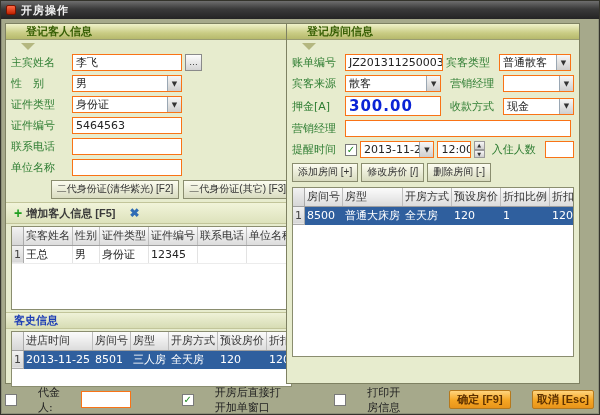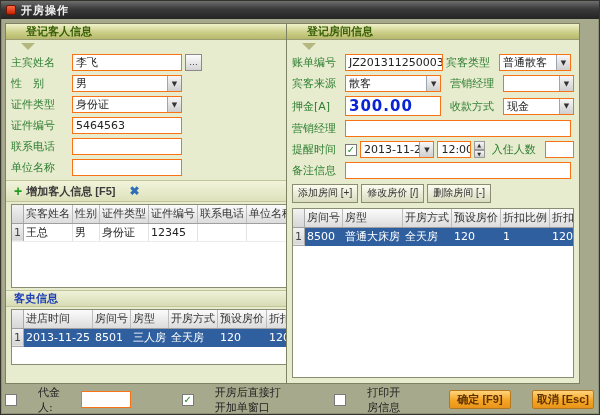--- a/index.html
+++ b/index.html
@@ -139,20 +139,24 @@
         </span>
       </div>
 
       <div class="frow">
         <span class="flabel w58">单位名称</span>
         <span class="tbox" style="width:110px">
           <span></span>
         </span>
       </div>
 
+      <div class="frow" style="height:22px; justify-content:flex-end; gap:4px;">
+        <button class="btn3d">二代身份证(清华紫光) [F2]</button>
+        <button class="btn3d">二代身份证(其它) [F3]</button>
+      </div>
 
       <div class="strip">
         <button class="toolbtn">
           <span class="plus-ico">+</span>
           <span>增加客人信息 [F5]</span>
         </button>
         <button class="toolbtn">
           <span class="del-ico">✖</span>
         </button>
       </div>
@@ -302,26 +306,20 @@
         <span class="spin">
           <b>▲</b>
           <b>▼</b>
         </span>
         <span class="flabel w50" style="margin-left:4px">入住人数</span>
         <span class="tbox" style="width:30px">
           <span></span>
         </span>
       </div>
 
-      <div class="frow">
-        <span class="flabel w50">备注信息</span>
-        <span class="tbox" style="width:226px">
-          <span></span>
-        </span>
-      </div>
 
       <div class="frow" style="height:24px; ">
         <button class="btn3d">添加房间 [+]</button>
         <button class="btn3d">修改房价 [/]</button>
         <button class="btn3d">删除房间 [-]</button>
       </div>
 
       <div class="grid-wrap h-room">
         <table class="grid">
           <colgroup>

